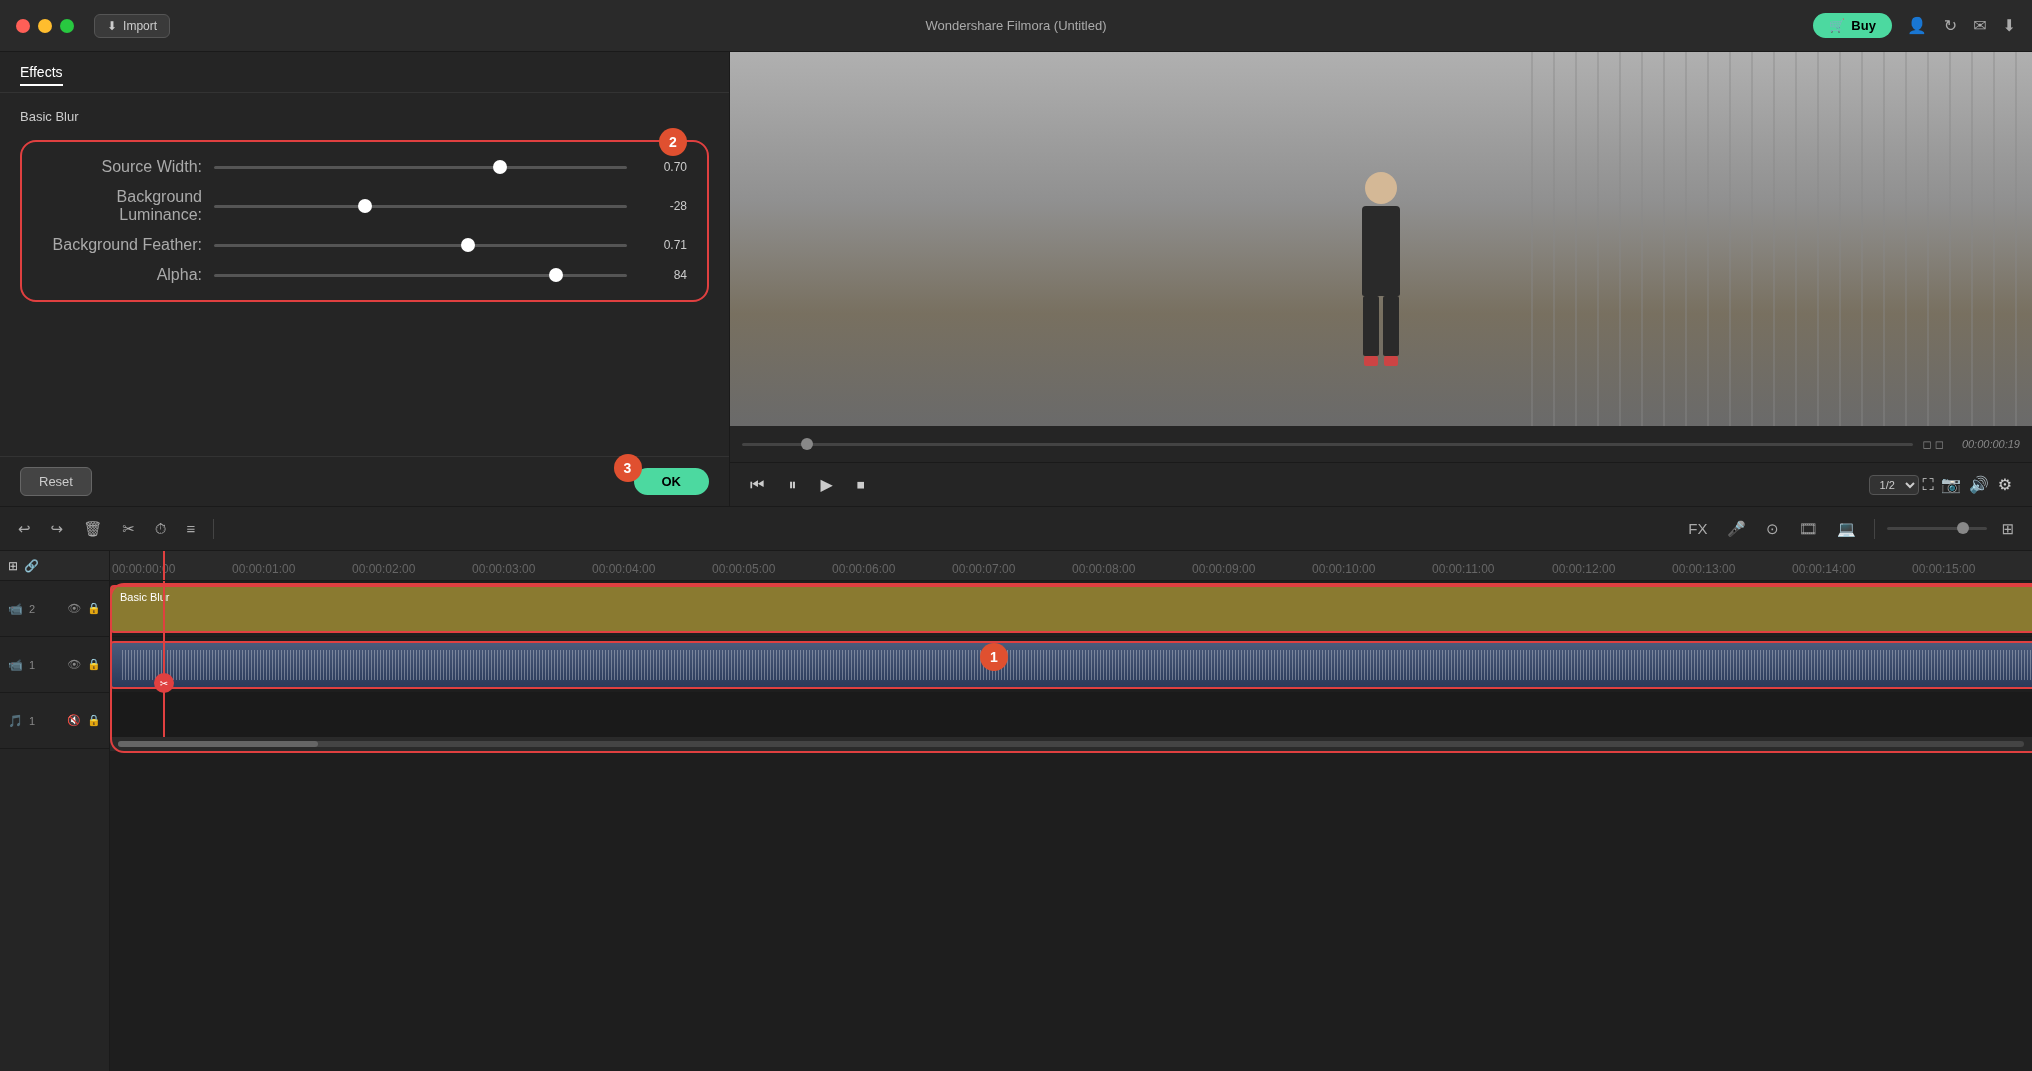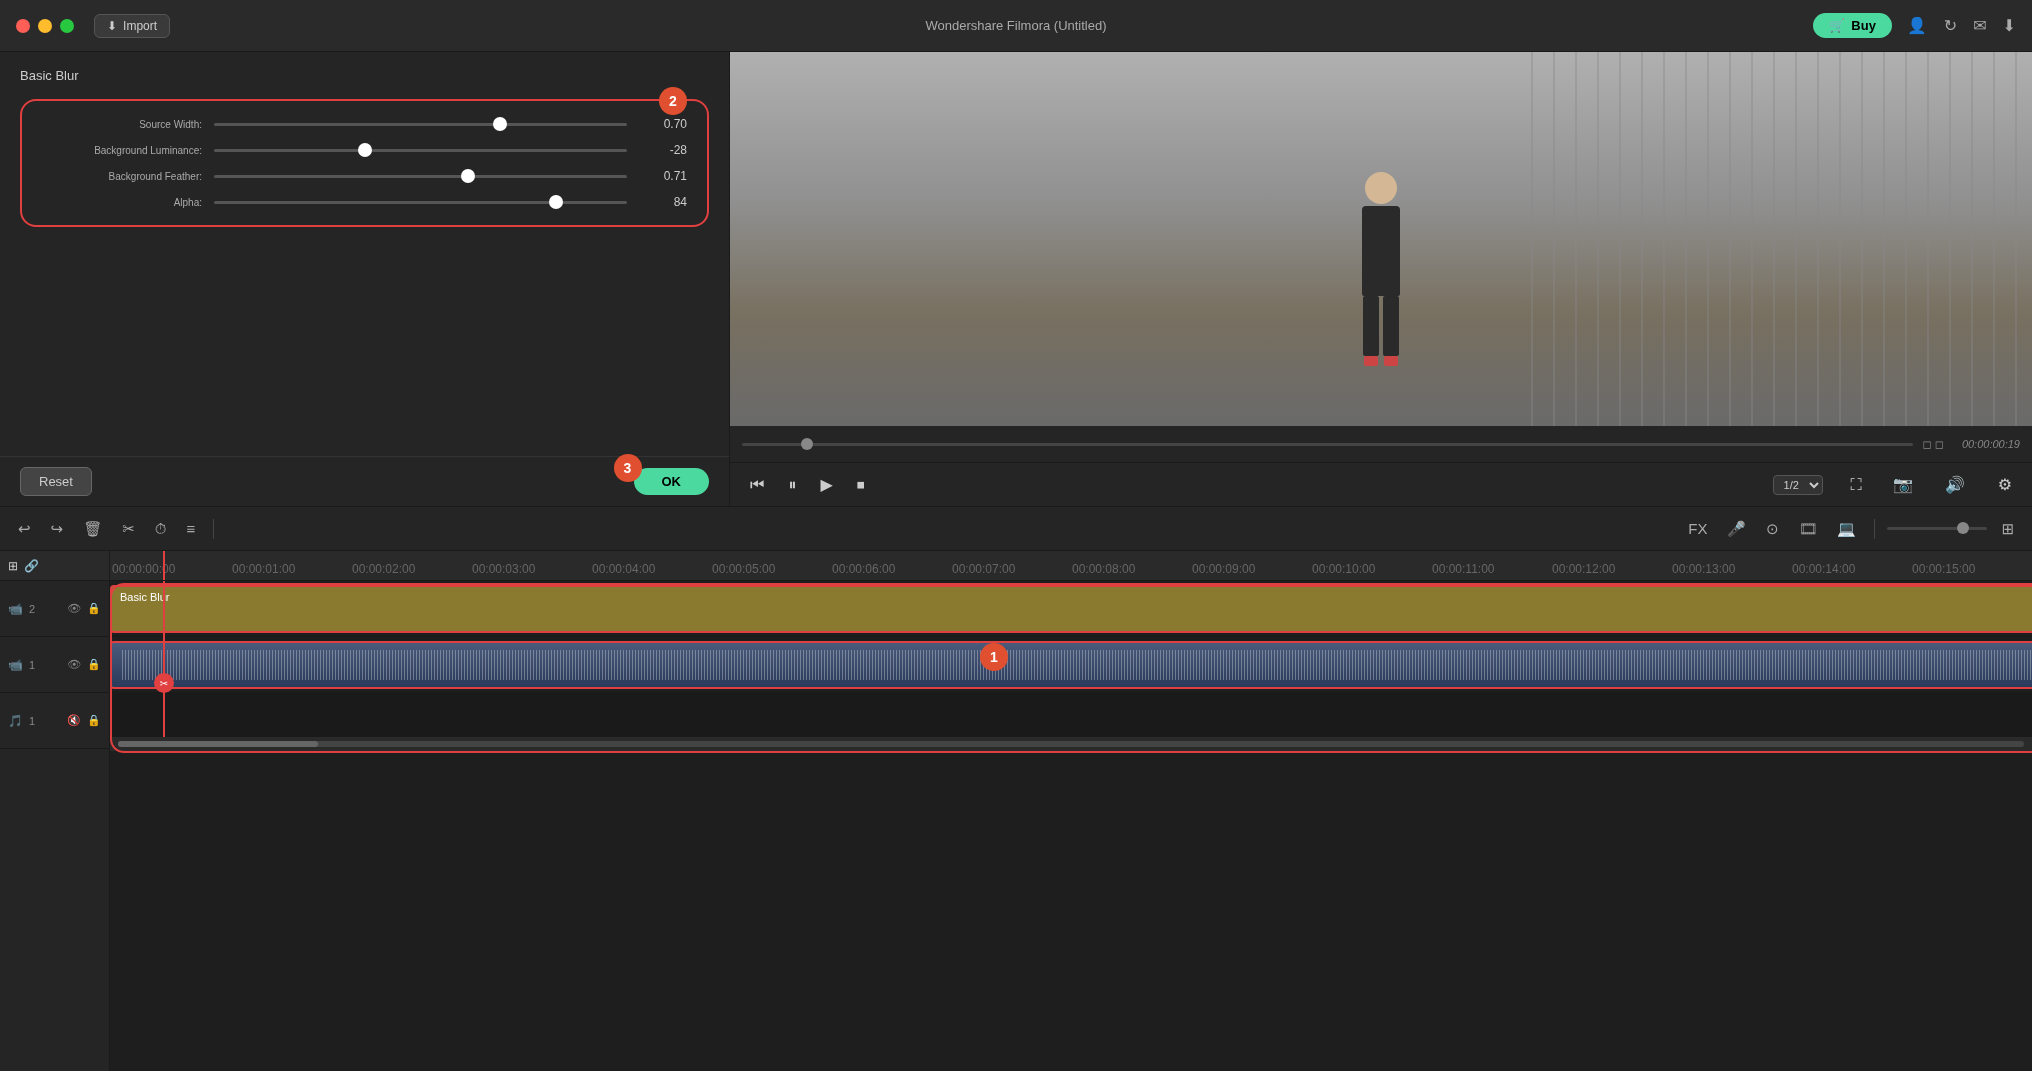--- a/index.html
+++ b/index.html
@@ -153,21 +153,21 @@
       display: flex;
       align-items: center;
       margin-bottom: 12px;
     }
     .param-row:last-child { margin-bottom: 0; }
 
     .param-label {
       width: 160px;
       text-align: right;
       color: #aaa;
-      font-size: 10px;
+      font-size: 16px;
       margin-right: 12px;
       flex-shrink: 0;
     }
 
     .slider-container {
       flex: 1;
       display: flex;
       align-items: center;
     }
 
@@ -588,21 +588,21 @@
       width: 200px;
       height: 6px;
       background: #666;
       border-radius: 3px;
     }
 
     
     .preview-right-controls {
       display: flex;
       align-items: center;
-      gap: 24px;
+      gap: 0;
       margin-left: auto;
     }
 
     .tl-right-controls {
       display: flex;
       align-items: center;
       gap: 6px;
     }
   </style>
 </head>
@@ -629,20 +629,23 @@
     <span class="titlebar-icon">✉</span>
     <span class="titlebar-icon">⬇</span>
   </div>
 </div>
 
 <div class="app-body">
 
   <div class="content-area">
 
     <div class="left-panel">
+      <div class="effects-tab">
+        <span class="effects-label">Effects</span>
+      </div>
 
       <div class="effects-content">
         <div class="basic-blur-title">Basic Blur</div>
 
         <div class="params-box">
           <div class="badge-2">2</div>
 
           <div class="param-row">
             <span class="param-label">Source Width:</span>
             <div class="slider-container">

